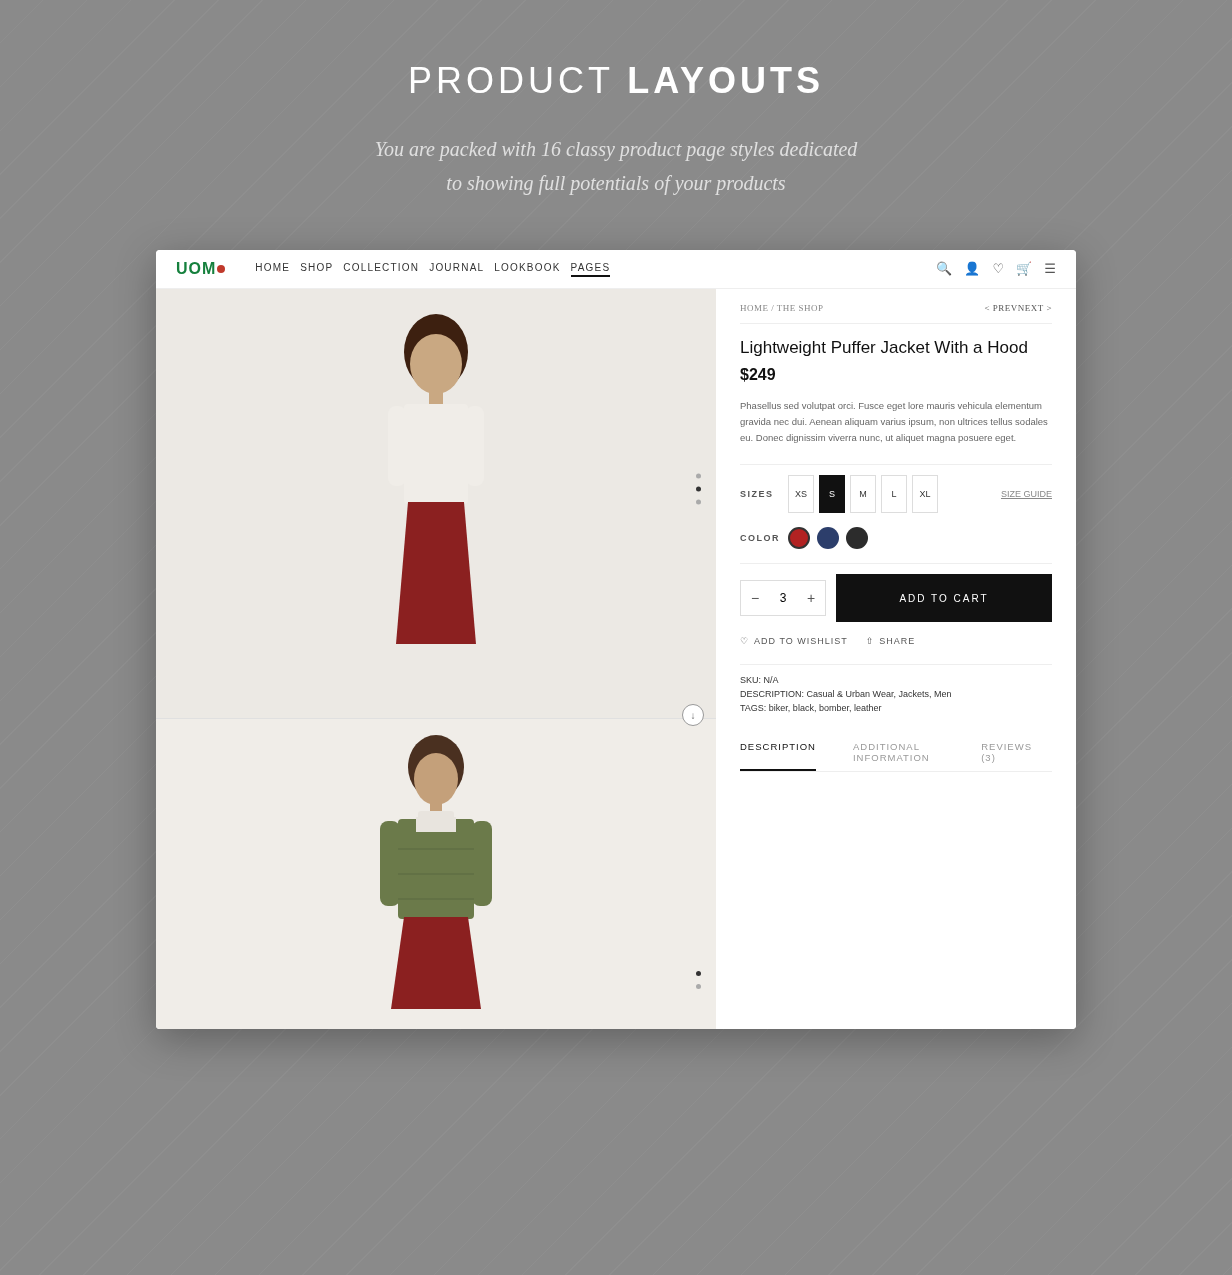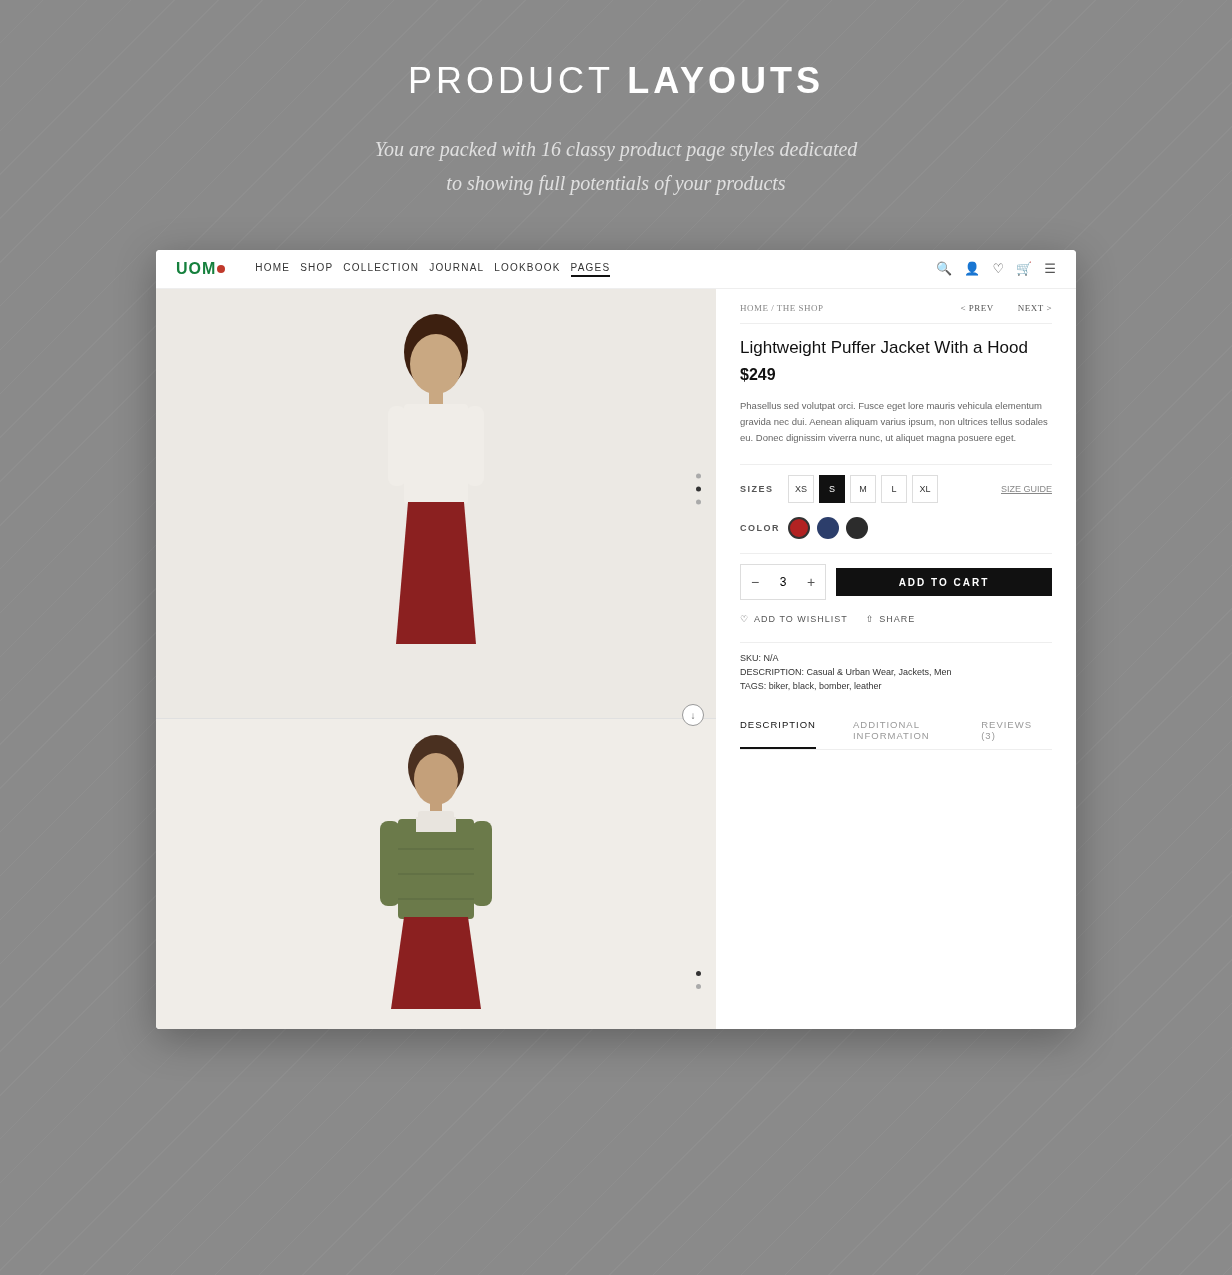--- a/index.html
+++ b/index.html
@@ -208,21 +208,21 @@
       letter-spacing: 0.5px;
       text-transform: uppercase;
       margin-bottom: 6px;
       display: flex;
       align-items: center;
       gap: 8px;
       justify-content: space-between;
     }
     .breadcrumb-nav {
       display: flex;
-      gap: 24px;
+      gap: 0;
       font-size: 9px;
       color: #555;
     }
     .product-title {
       font-size: 17px;
       font-weight: 400;
       color: #111;
       margin: 12px 0 6px;
       line-height: 1.4;
       font-family: 'Arial', sans-serif;
@@ -260,21 +260,21 @@
       min-width: 48px;
       font-family: 'Arial', sans-serif;
     }
     .size-options {
       display: flex;
       gap: 5px;
       flex: 1;
     }
     .size-btn {
       width: 26px;
-      height: 28px;
+      height: 38px;
       border: 1px solid #ddd;
       background: #fff;
       font-size: 9px;
       cursor: pointer;
       display: flex;
       align-items: center;
       justify-content: center;
       font-family: 'Arial', sans-serif;
       color: #333;
     }
@@ -330,30 +330,30 @@
       justify-content: center;
     }
     .qty-value {
       width: 28px;
       text-align: center;
       font-size: 12px;
       font-family: 'Arial', sans-serif;
     }
     .add-to-cart-btn {
       flex: 1;
-      height: 28px;
+      height: 48px;
       background: #111;
       color: #fff;
       border: none;
       font-size: 10px;
       letter-spacing: 2px;
       text-transform: uppercase;
       cursor: pointer;
       font-family: 'Arial', sans-serif;
-      font-weight: 700;
+      font-weight: 400;
     }
     .wishlist-share {
       display: flex;
       gap: 18px;
       margin-bottom: 18px;
     }
     .wishlist-btn, .share-btn {
       display: flex;
       align-items: center;
       gap: 5px;

